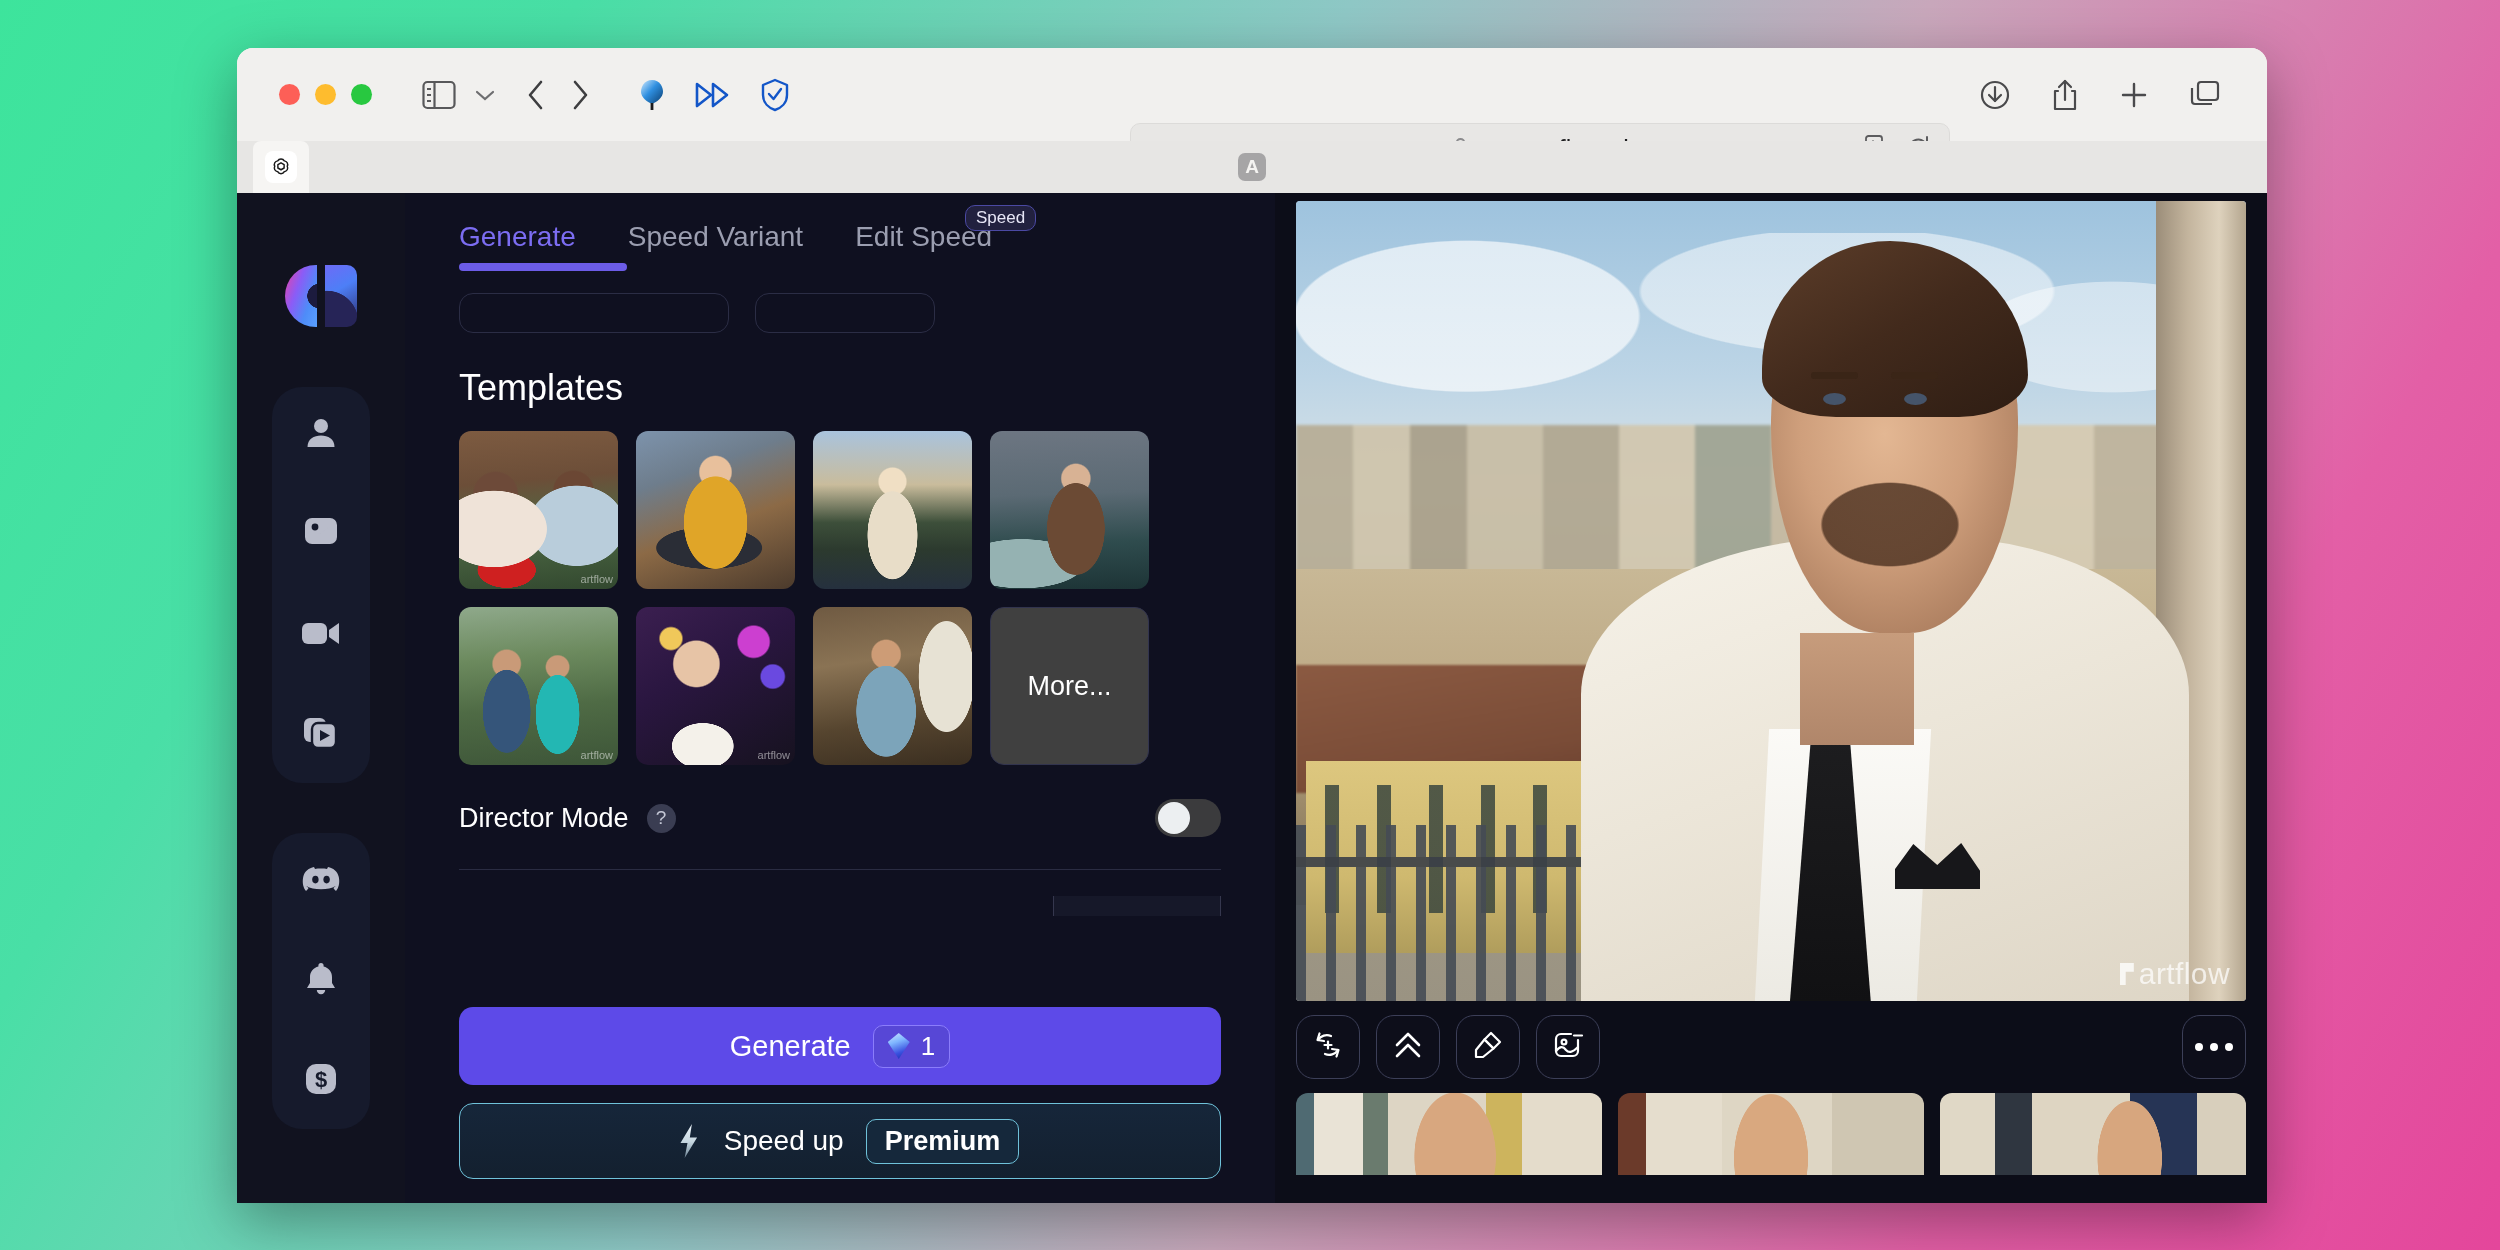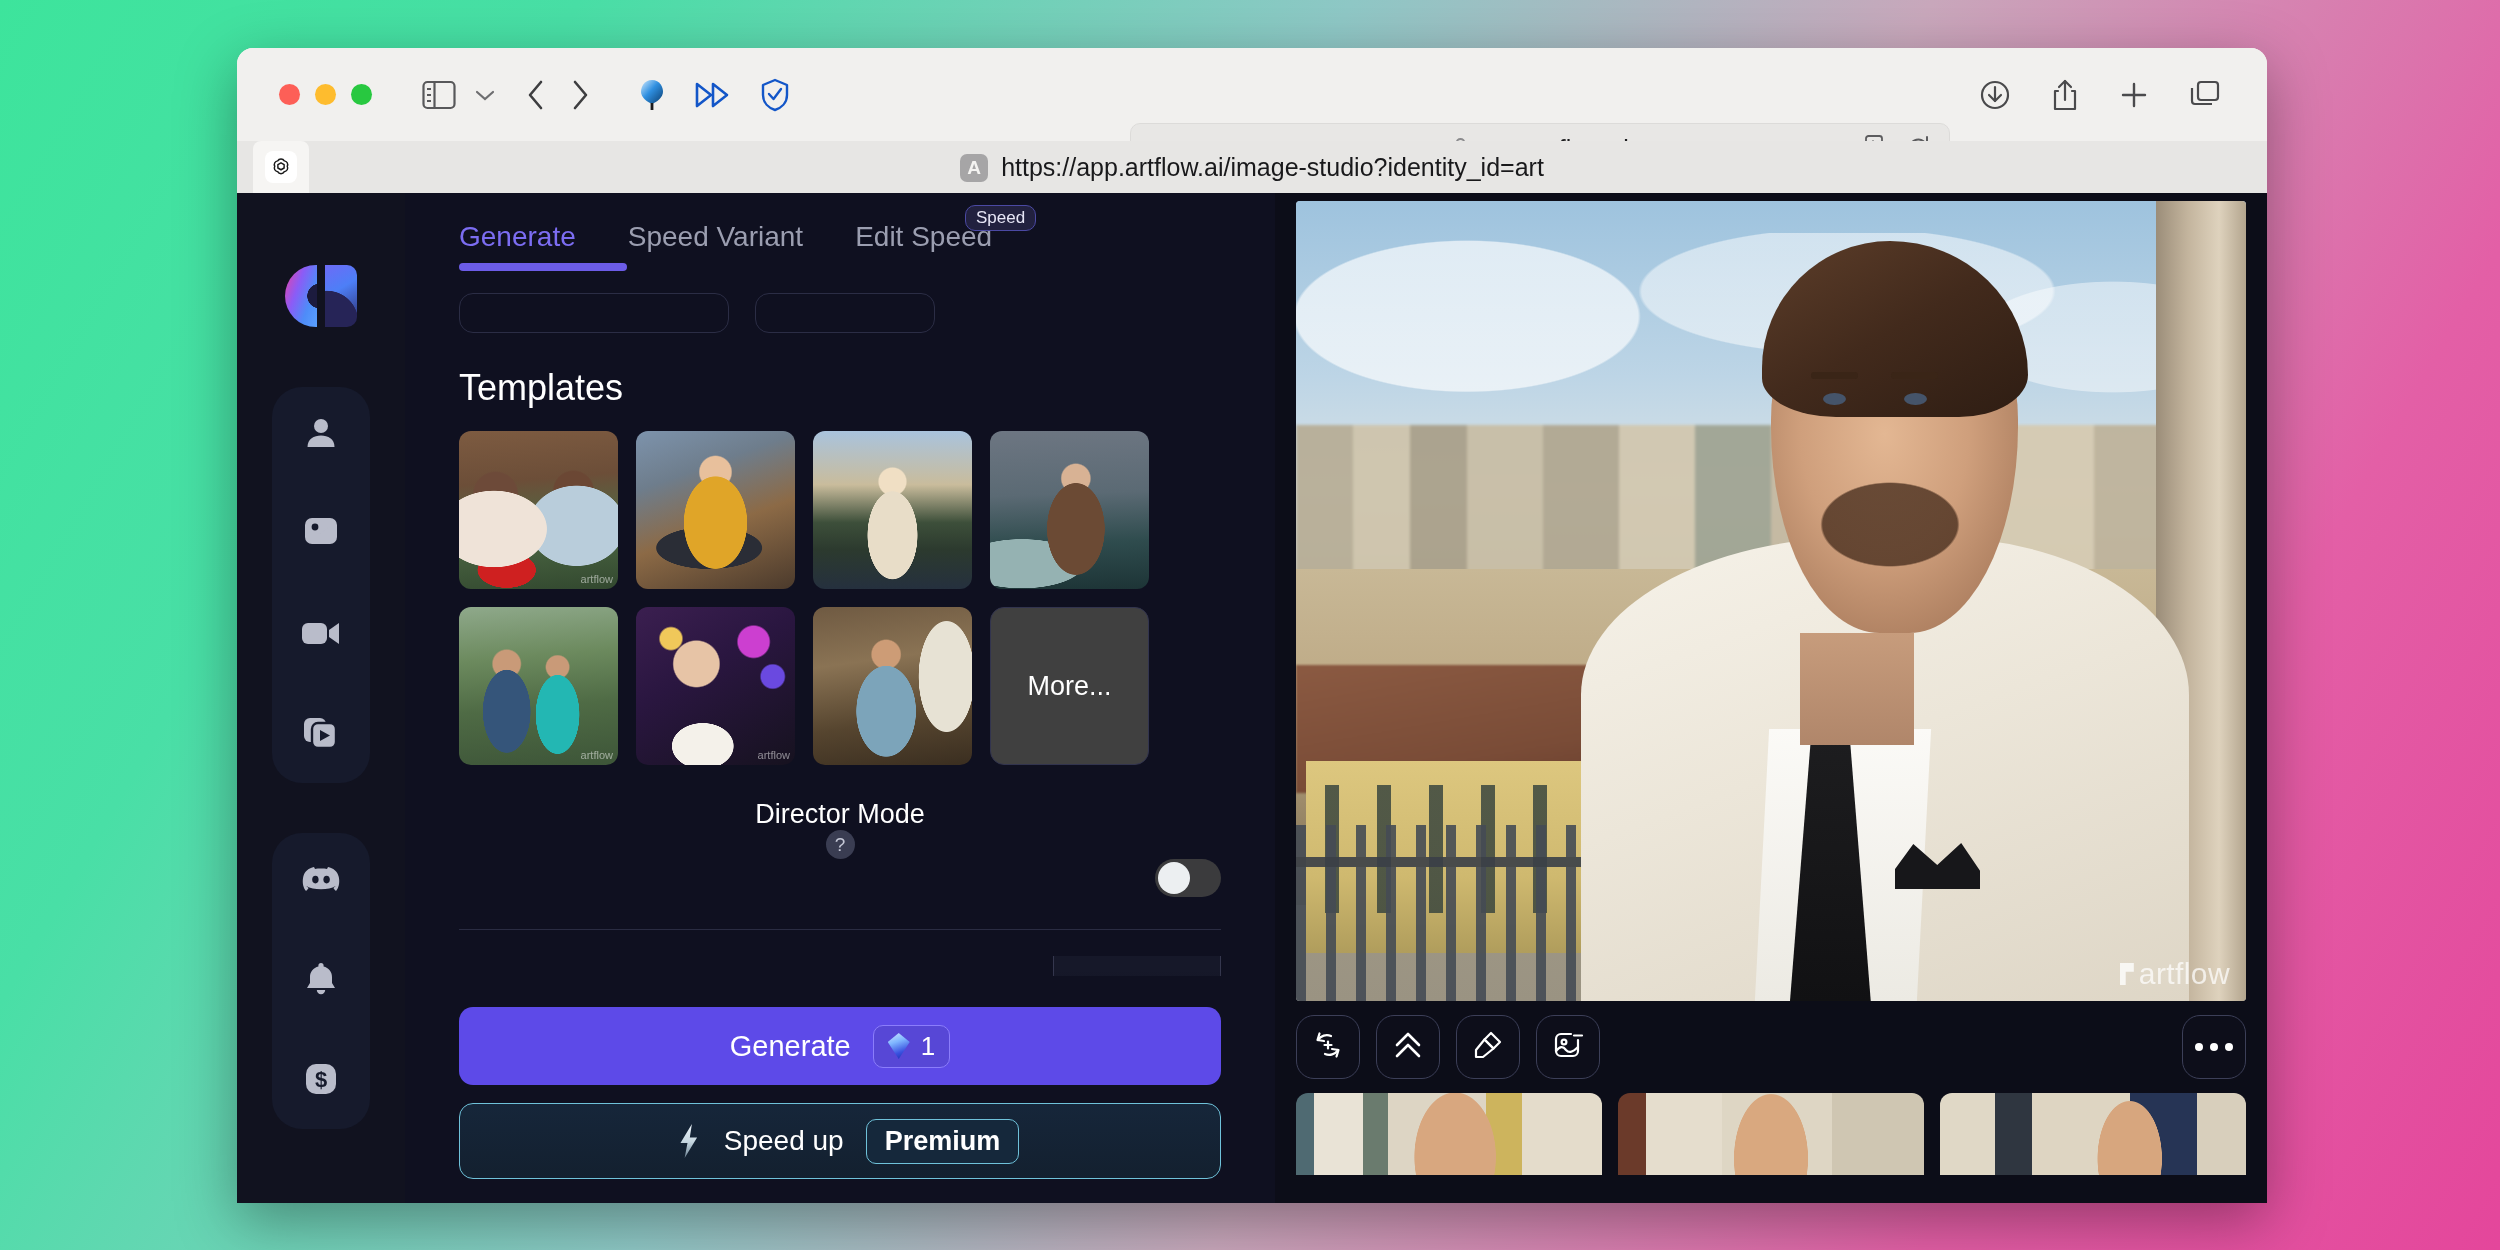--- a/index.html
+++ b/index.html
@@ -264,23 +264,22 @@
         radial-gradient(circle at 22% 20%, #f0c85a 0 6%, rgba(0,0,0,0) 7%),
         radial-gradient(ellipse 40% 30% at 42% 88%, #f4f1ea 0 48%, rgba(0,0,0,0) 49%),
         linear-gradient(150deg, #3b1f50 0%, #2a1640 40%, #16121f 100%); }
   .t7 { background:
         radial-gradient(ellipse 30% 46% at 46% 66%, #7ca4ba 0 62%, rgba(0,0,0,0) 63%),
         radial-gradient(circle at 46% 30%, #cd9c76 0 10%, rgba(0,0,0,0) 11%),
         radial-gradient(ellipse 30% 60% at 84% 44%, #e7e2d4 0 58%, rgba(0,0,0,0) 59%),
         linear-gradient(172deg, #6f5a42 0%, #8a7354 34%, #56452f 70%, #3a2e20 100%); }
 
   .dmode {
-    display: flex; align-items: center; 
+    display: flex; align-items: center; gap: 18px;
     margin-top: 34px;
-    flex-direction: column;
   }
   .dmode-label { color: #fff; font-size: 27px; font-weight: 500; }
   .qmark {
     width: 29px; height: 29px; border-radius: 50%;
     background: #3a3d52; color: #c5c8d6;
     font-size: 19px; display: flex; align-items: center; justify-content: center;
   }
   .switch {
     margin-left: auto;
     width: 66px; height: 38px;
@@ -657,21 +656,20 @@
     <div class="tab">
       <span class="tab-favicon">
         <svg width="22" height="22" viewBox="0 0 24 24" fill="none" stroke="#1a1a1a" stroke-width="1.6" stroke-linejoin="round">
           <path d="M12 3.2 a4 4 0 0 1 3.6 2.1 4 4 0 0 1 3.2 5.9 4 4 0 0 1 -3.2 5.9 4 4 0 0 1 -7.2 0 4 4 0 0 1 -3.2 -5.9 4 4 0 0 1 3.2 -5.9 A4 4 0 0 1 12 3.2 Z"></path>
           <path d="M8.6 9.3 L12 7.4 l3.4 1.9 v3.8 L12 15 l-3.4 -1.9 Z"></path>
         </svg>
       </span>
     </div>
     <div class="statusurl">
       <span class="status-badge">A</span>
-      <span class="status-text">https://app.artflow.ai/image-studio?identity_id=art</span>
     </div>
   </div>
 
   <div class="app">
 
     <div class="rail">
       <div class="logo">
         <span class="half l"></span>
         <span class="half r"></span>
       </div>

